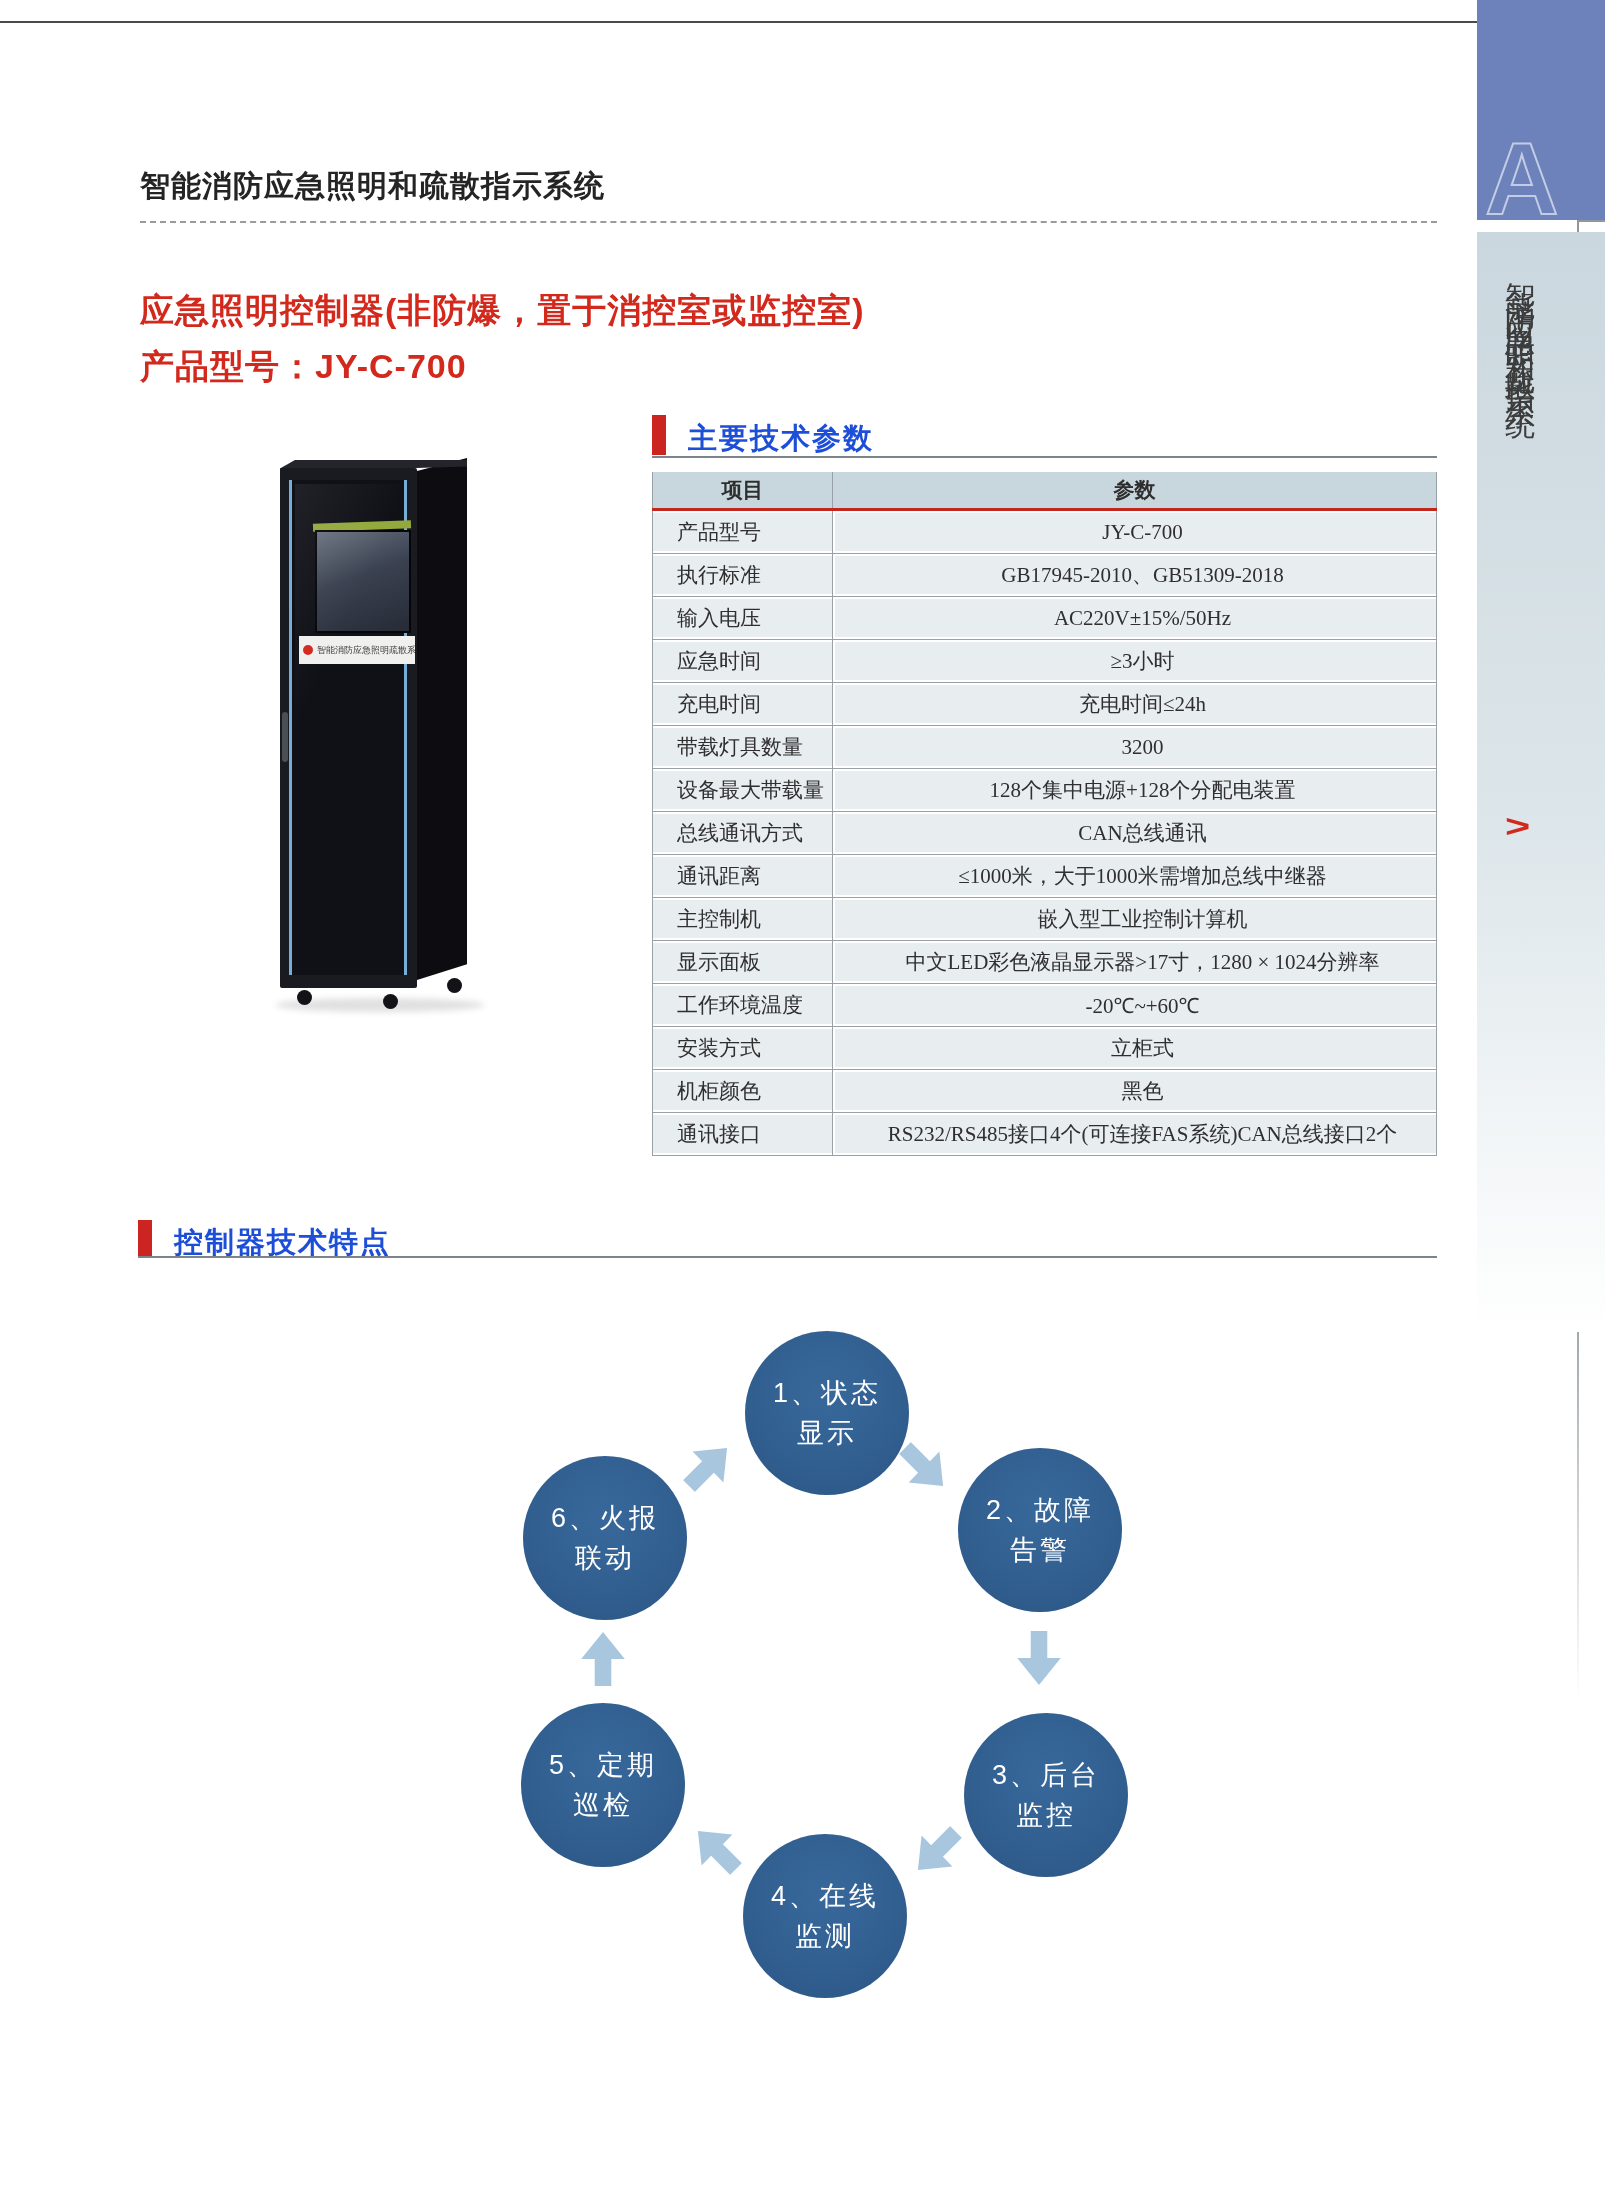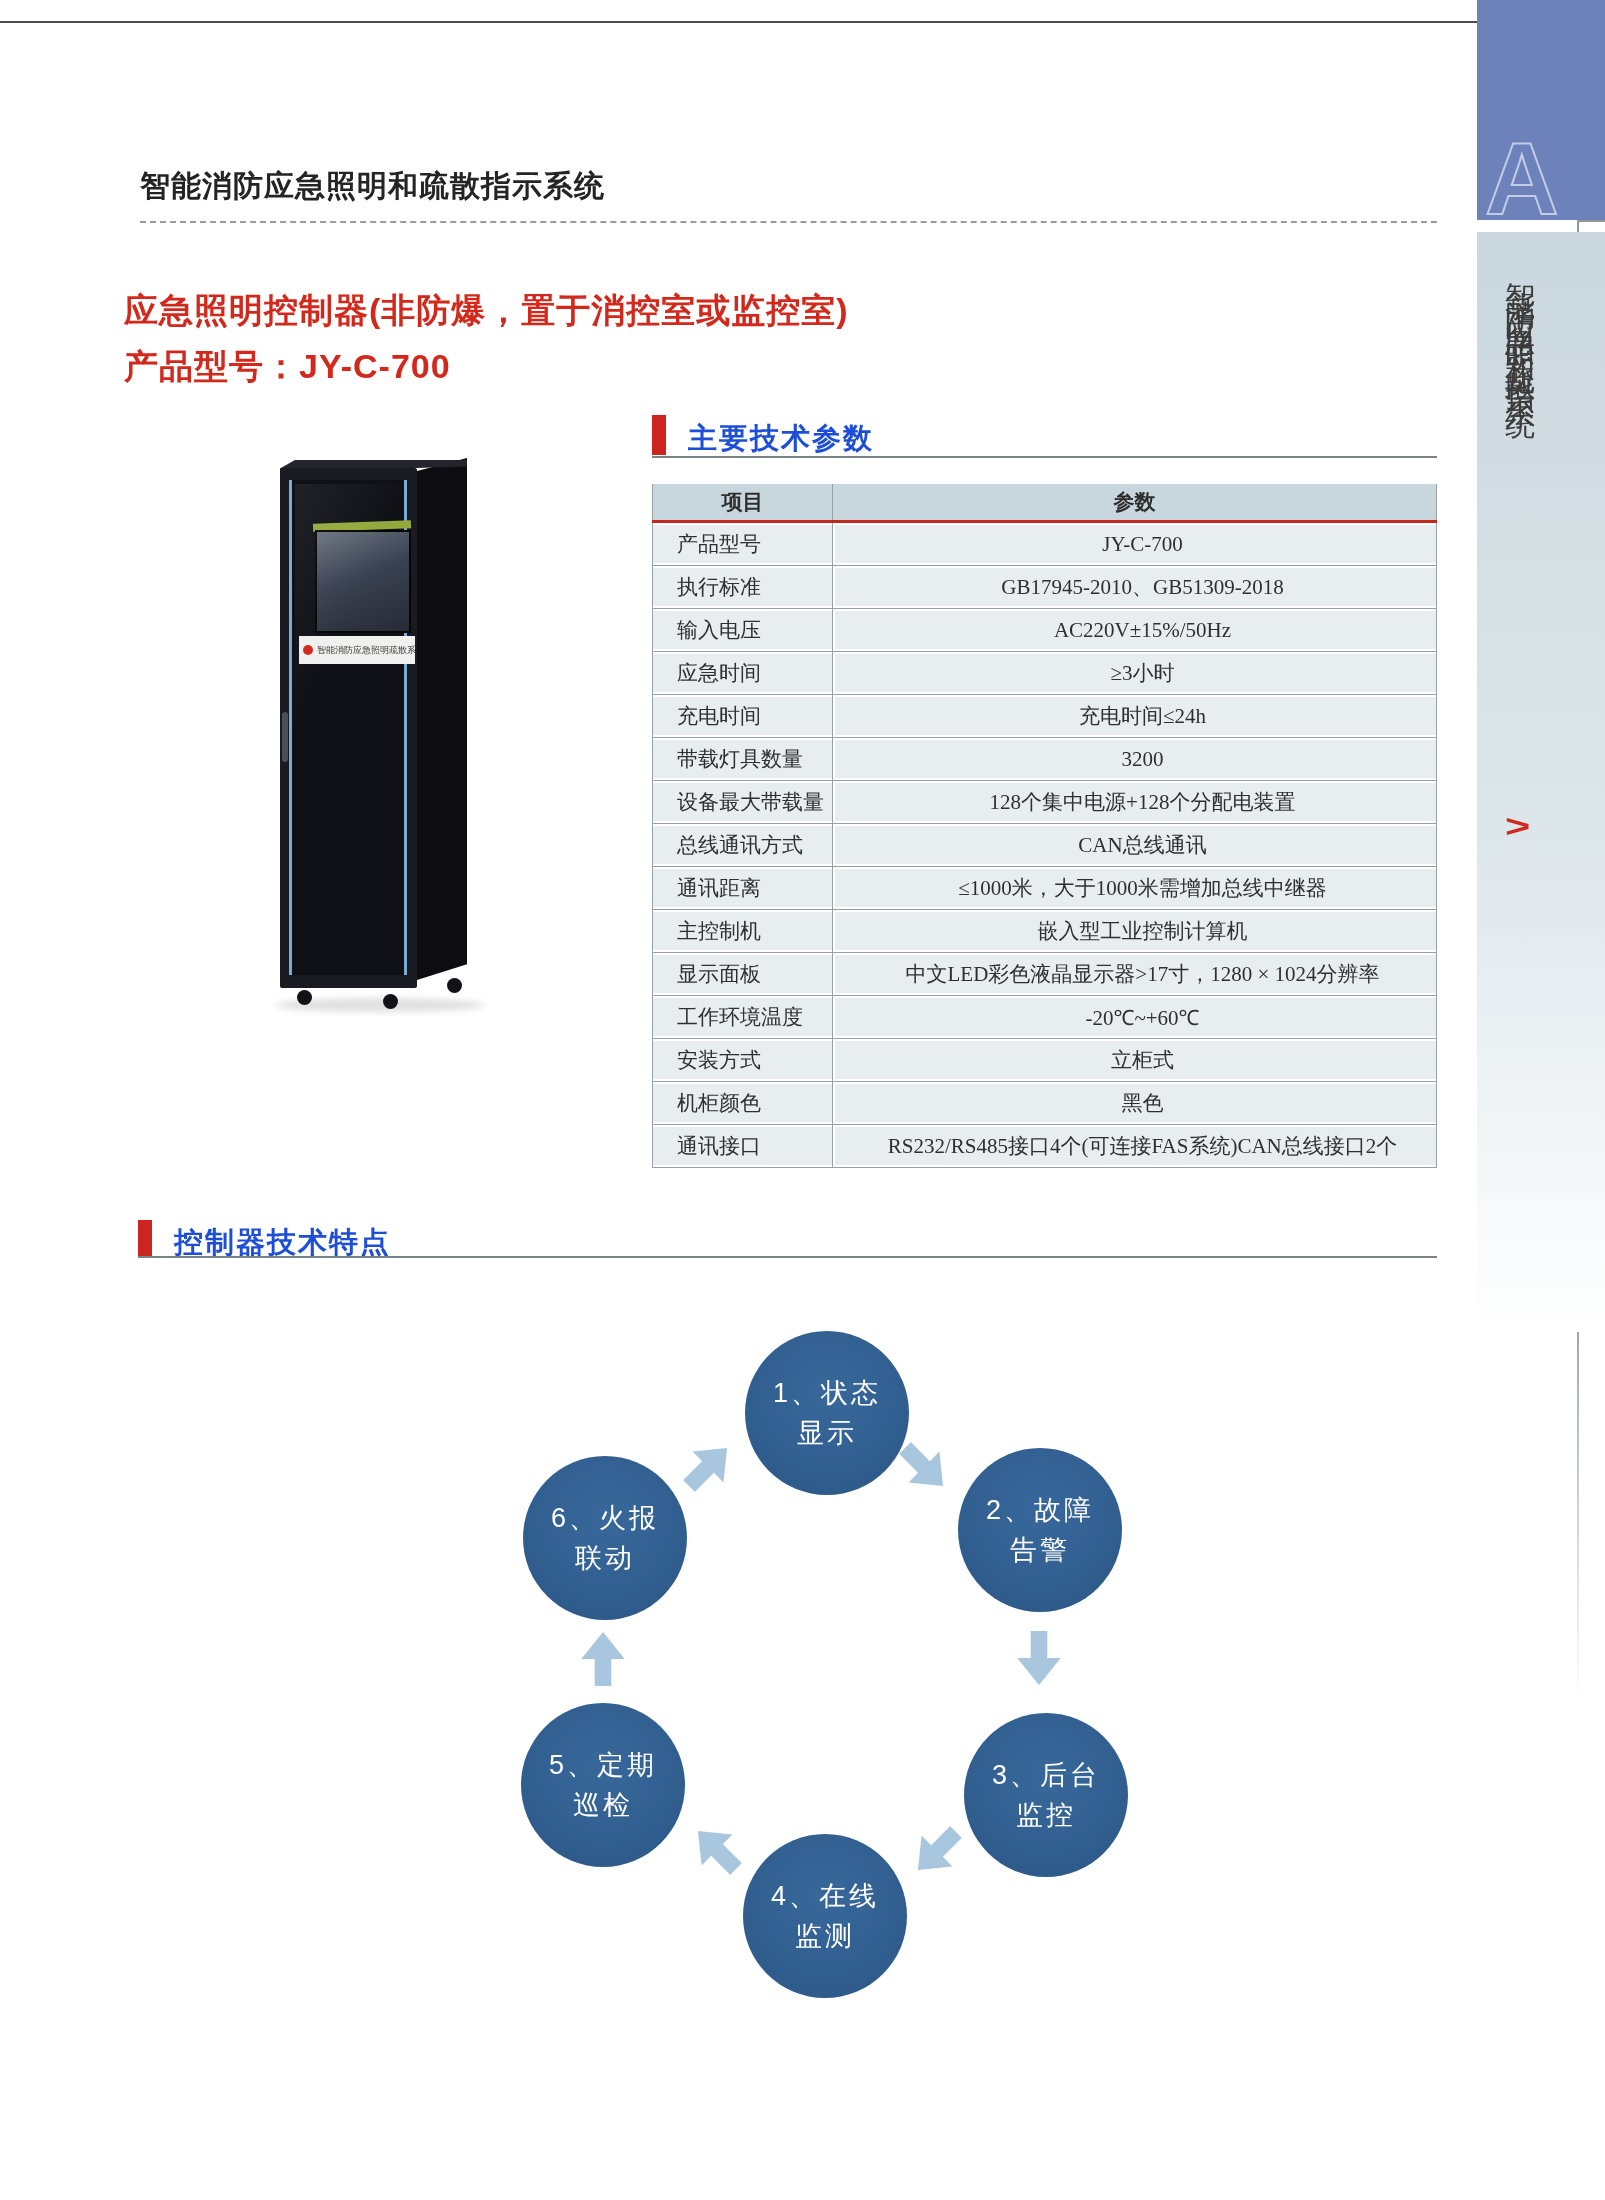--- a/index.html
+++ b/index.html
@@ -26,37 +26,37 @@
   .side-title { position:absolute; top:26px; left:22px; writing-mode:vertical-rl; text-orientation:upright;
                 font-size:30px; letter-spacing:9px; color:#3c3c3c; font-weight:500; }
   .side-arrow { position:absolute; top:576px; left:28px; color:#d3281c; font-size:32px; font-weight:bold;
                 transform:scaleX(1.35); transform-origin:left; }
 
   
   .sys-title  { position:absolute; left:140px; top:166px; font-size:30px; font-weight:700;
                 color:#242424; letter-spacing:1px; }
   .dash-line  { position:absolute; left:140px; top:221px; width:1297px; height:0;
                 border-top:2px dashed #9b9b9b; }
-  .prod-title { position:absolute; left:124px; font-size:34px; font-weight:700; color:#d3281c; letter-spacing:1px; }
+  .prod-title { position:absolute; left:140px; font-size:34px; font-weight:700; color:#d3281c; letter-spacing:1px; }
   .prod-title.l1 { top:288px; }
   .prod-title.l2 { top:344px; }
 
   .sec-bar    { position:absolute; width:14px; background:#cc2420; }
   .sec-title  { position:absolute; font-size:29px; font-weight:600; color:#1d4ed8; letter-spacing:2px; }
   .sec-rule   { position:absolute; height:2px; background:#7b8489; }
   .bar-1  { left:652px;  top:415px;  height:40px; }
   .tit-1  { left:688px;  top:419px; }
   .rule-1 { left:652px;  top:456px;  width:785px; }
   .bar-2  { left:138px;  top:1220px; height:38px; }
   .tit-2  { left:174px;  top:1223px; }
   .rule-2 { left:138px;  top:1256px; width:1299px; }
 
   
   .spec-table { position:absolute; left:652px; top:472px; width:785px; border-collapse:collapse;
-                border-left:1px solid #97a1a7; border-right:1px solid #97a1a7; border-bottom:1px solid #97a1a7;margin-top:12px; }
+                border-left:1px solid #97a1a7; border-right:1px solid #97a1a7; border-bottom:1px solid #97a1a7; }
   .spec-table th { height:34px; background:#c8d6dd; font-size:21px; font-weight:600; color:#2e2e2e;
                    text-align:center; border-bottom:3px solid #c3261d; }
   .spec-table th.col-item { width:158px; border-right:1px solid #97a1a7; }
   .spec-table td { height:42px; background:#e8edf0; font-size:21px; color:#2f2f2f; text-align:left;
                    border-bottom:1px solid #97a1a7; padding:0 8px 0 24px; white-space:nowrap;
                    box-shadow:inset 0 2px 0 #fff, inset 0 -2px 0 #fff;font-family:Liberation Serif, serif; }
   .spec-table td.col-item { border-right:1px solid #97a1a7; }
   .spec-table td.col-val  { box-shadow:inset 0 2px 0 #fff, inset 0 -2px 0 #fff, inset 2px 0 0 #fff;text-align:center; }
 
   

